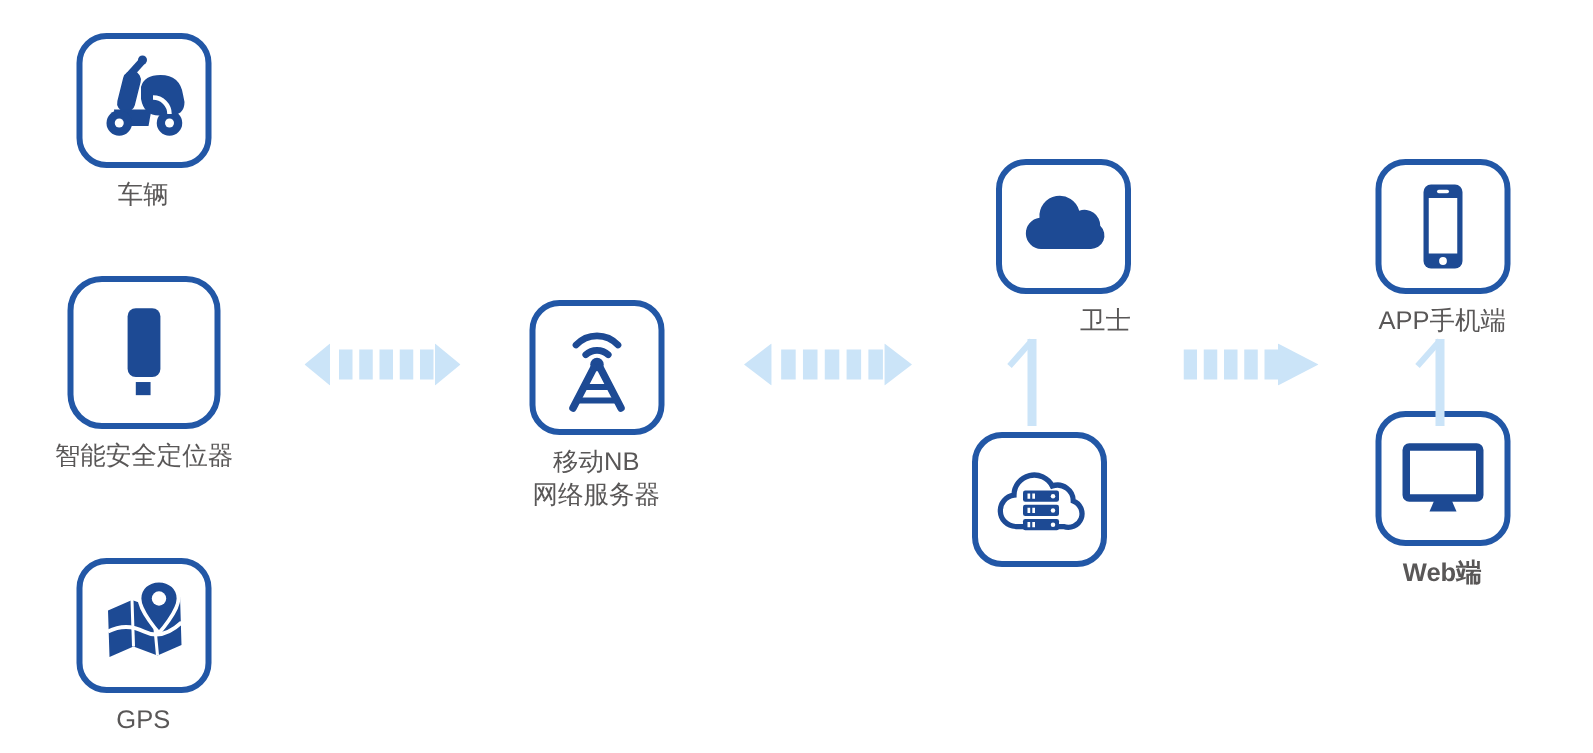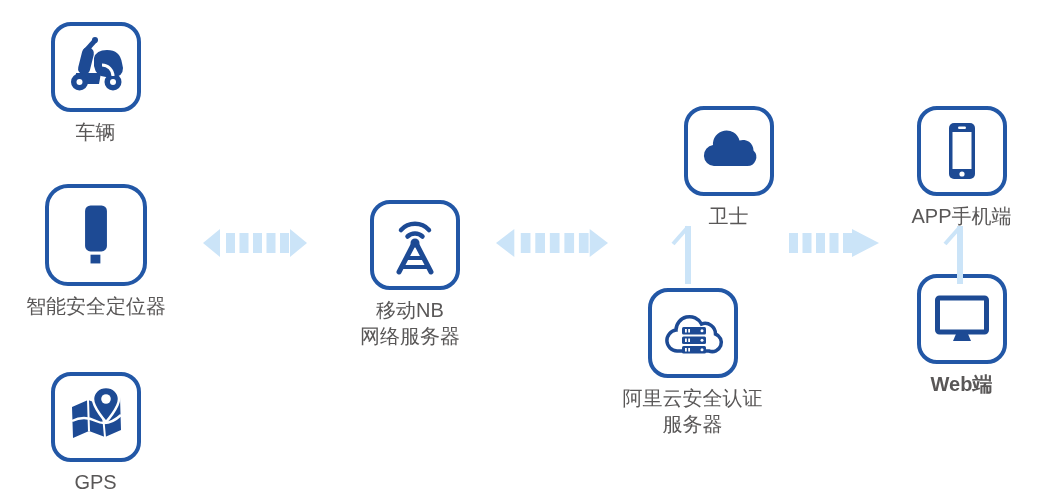--- a/index.html
+++ b/index.html
@@ -19,21 +19,21 @@
     background:#ffffff;
     border:4px solid #2257a6;
     border-radius:20px;
     box-sizing:border-box;
     display:flex;align-items:center;justify-content:center;
   }
   .icon-box.lg{width:102px;height:102px;border-radius:23px;}
   .icon-box svg{display:block;}
   .node-label{
     margin-top:7px;
-    font-size:20px;
+    font-size:17px;
     line-height:1.32;
     color:#595757;
     text-align:center;
     white-space:pre-line;
   }
   .arrow{position:absolute;}
 </style>
 </head>
 <body>
 
@@ -78,37 +78,37 @@
         <path d="M24 15 L25 46" stroke="#ffffff" stroke-width="2" fill="none"></path>
         <path d="M38 20 L41 52" stroke="#ffffff" stroke-width="2" fill="none"></path>
         <path d="M8 36 Q20 30 32 36 T57 30" stroke="#ffffff" stroke-width="2.5" fill="none"></path>
         <path d="M42 2 c-7.5 0 -13 5.3 -13 12 c0 8.5 13 23 13 23 c0 0 13 -14.5 13 -23 c0 -6.7 -5.5 -12 -13 -12 z" fill="#1d4a94" stroke="#ffffff" stroke-width="2.5"></path>
         <circle cx="42" cy="14" r="4.8" fill="#ffffff"></circle>
       </svg>
     </div>
     <div class="node-label">GPS</div>
   </div>
 
-  <div class="node" style="left:335px;top:200px;width:125px;align-items:flex-end;">
+  <div class="node" style="left:335px;top:200px;width:125px;">
     <div class="icon-box">
       <svg width="64" height="64" viewBox="0 0 64 64">
         <path d="M18 17 a19 19 0 0 1 28 0" fill="none" stroke="#1d4a94" stroke-width="4.5" stroke-linecap="round"></path>
         <path d="M24.5 23.5 a11 11 0 0 1 15 0" fill="none" stroke="#1d4a94" stroke-width="4.5" stroke-linecap="round"></path>
         <circle cx="32" cy="30" r="4.5" fill="#1d4a94"></circle>
         <path d="M30 32 L16 59" stroke="#1d4a94" stroke-width="5" stroke-linecap="round" fill="none"></path>
         <path d="M34 32 L48 59" stroke="#1d4a94" stroke-width="5" stroke-linecap="round" fill="none"></path>
         <path d="M24 45 L40 45" stroke="#1d4a94" stroke-width="4" fill="none"></path>
         <path d="M20 54 L44 54" stroke="#1d4a94" stroke-width="4" fill="none"></path>
       </svg>
     </div>
     <div class="node-label">移动NB
 网络服务器</div>
   </div>
 
-  <div class="node" style="left:666px;top:106px;width:125px;">
+  <div class="node" style="left:629px;top:106px;width:125px;align-items:flex-end;">
     <div class="icon-box">
       <svg width="64" height="64" viewBox="0 0 64 64">
         <path d="M17 47 a10.5 10.5 0 0 1 -1 -20.9 A13.5 13.5 0 0 1 42.5 21.5 A10.5 10.5 0 0 1 56.5 31.5 A9 9 0 0 1 50 47 Z" fill="#1d4a94"></path>
       </svg>
     </div>
     <div class="node-label">卫士</div>
   </div>
 
   <div class="node" style="left:615px;top:288px;width:155px;">
     <div class="icon-box">
@@ -125,22 +125,20 @@
           <rect x="24" y="37.5" width="1.8" height="3.5"></rect>
             <rect x="27.2" y="37.5" width="1.8" height="3.5"></rect>
           <rect x="24" y="47" width="1.8" height="3.5"></rect>
             <rect x="27.2" y="47" width="1.8" height="3.5"></rect>
           <circle cx="41" cy="29.8" r="1.5"></circle>
             <circle cx="41" cy="39.3" r="1.5"></circle>
             <circle cx="41" cy="48.8" r="1.5"></circle>
         </g>
       </svg>
     </div>
-    <div class="node-label">阿里云安全认证
-服务器</div>
   </div>
 
   <div class="node" style="left:899px;top:106px;width:125px;">
     <div class="icon-box">
       <svg width="64" height="64" viewBox="0 0 64 64">
         <rect x="19" y="4" width="26" height="56" rx="5" fill="#1d4a94"></rect>
         <rect x="22.5" y="13" width="19" height="37" fill="#ffffff"></rect>
         <rect x="28" y="7.5" width="8" height="2.4" rx="1.2" fill="#ffffff"></rect>
         <circle cx="32" cy="55" r="2.6" fill="#ffffff"></circle>
       </svg>

